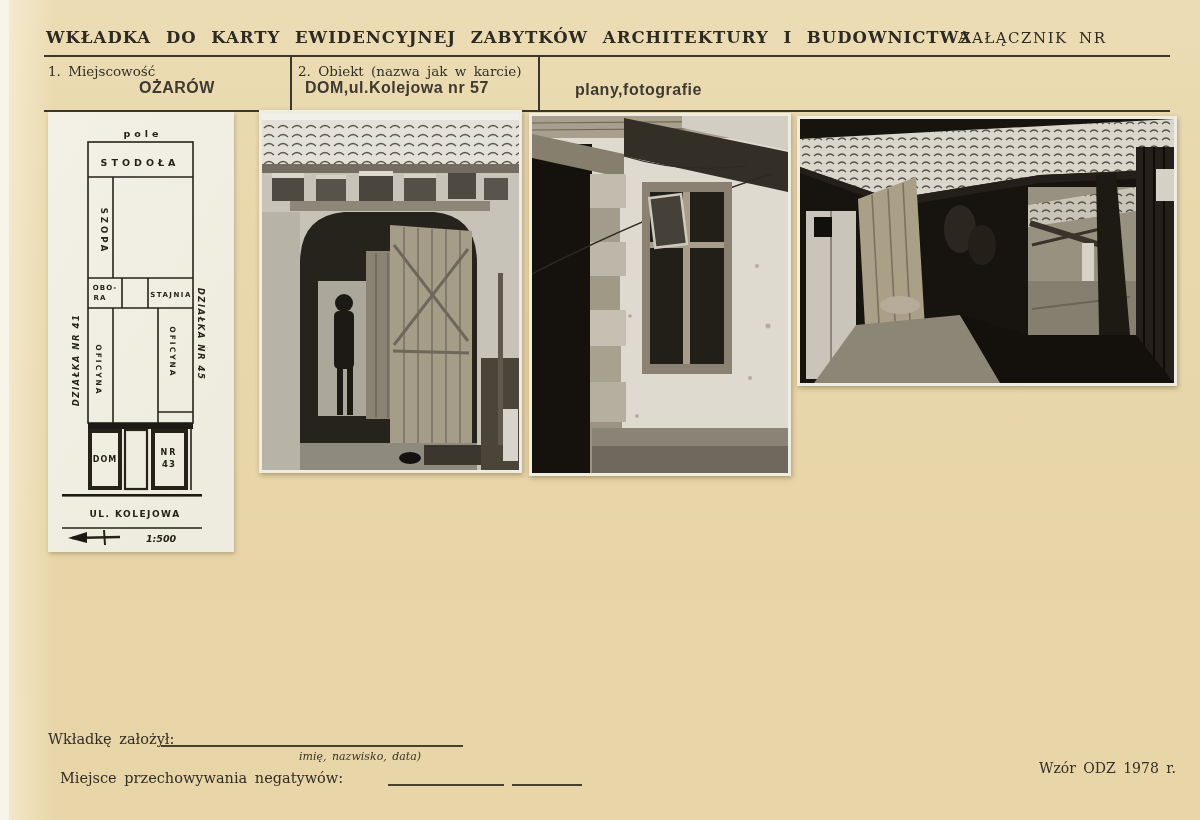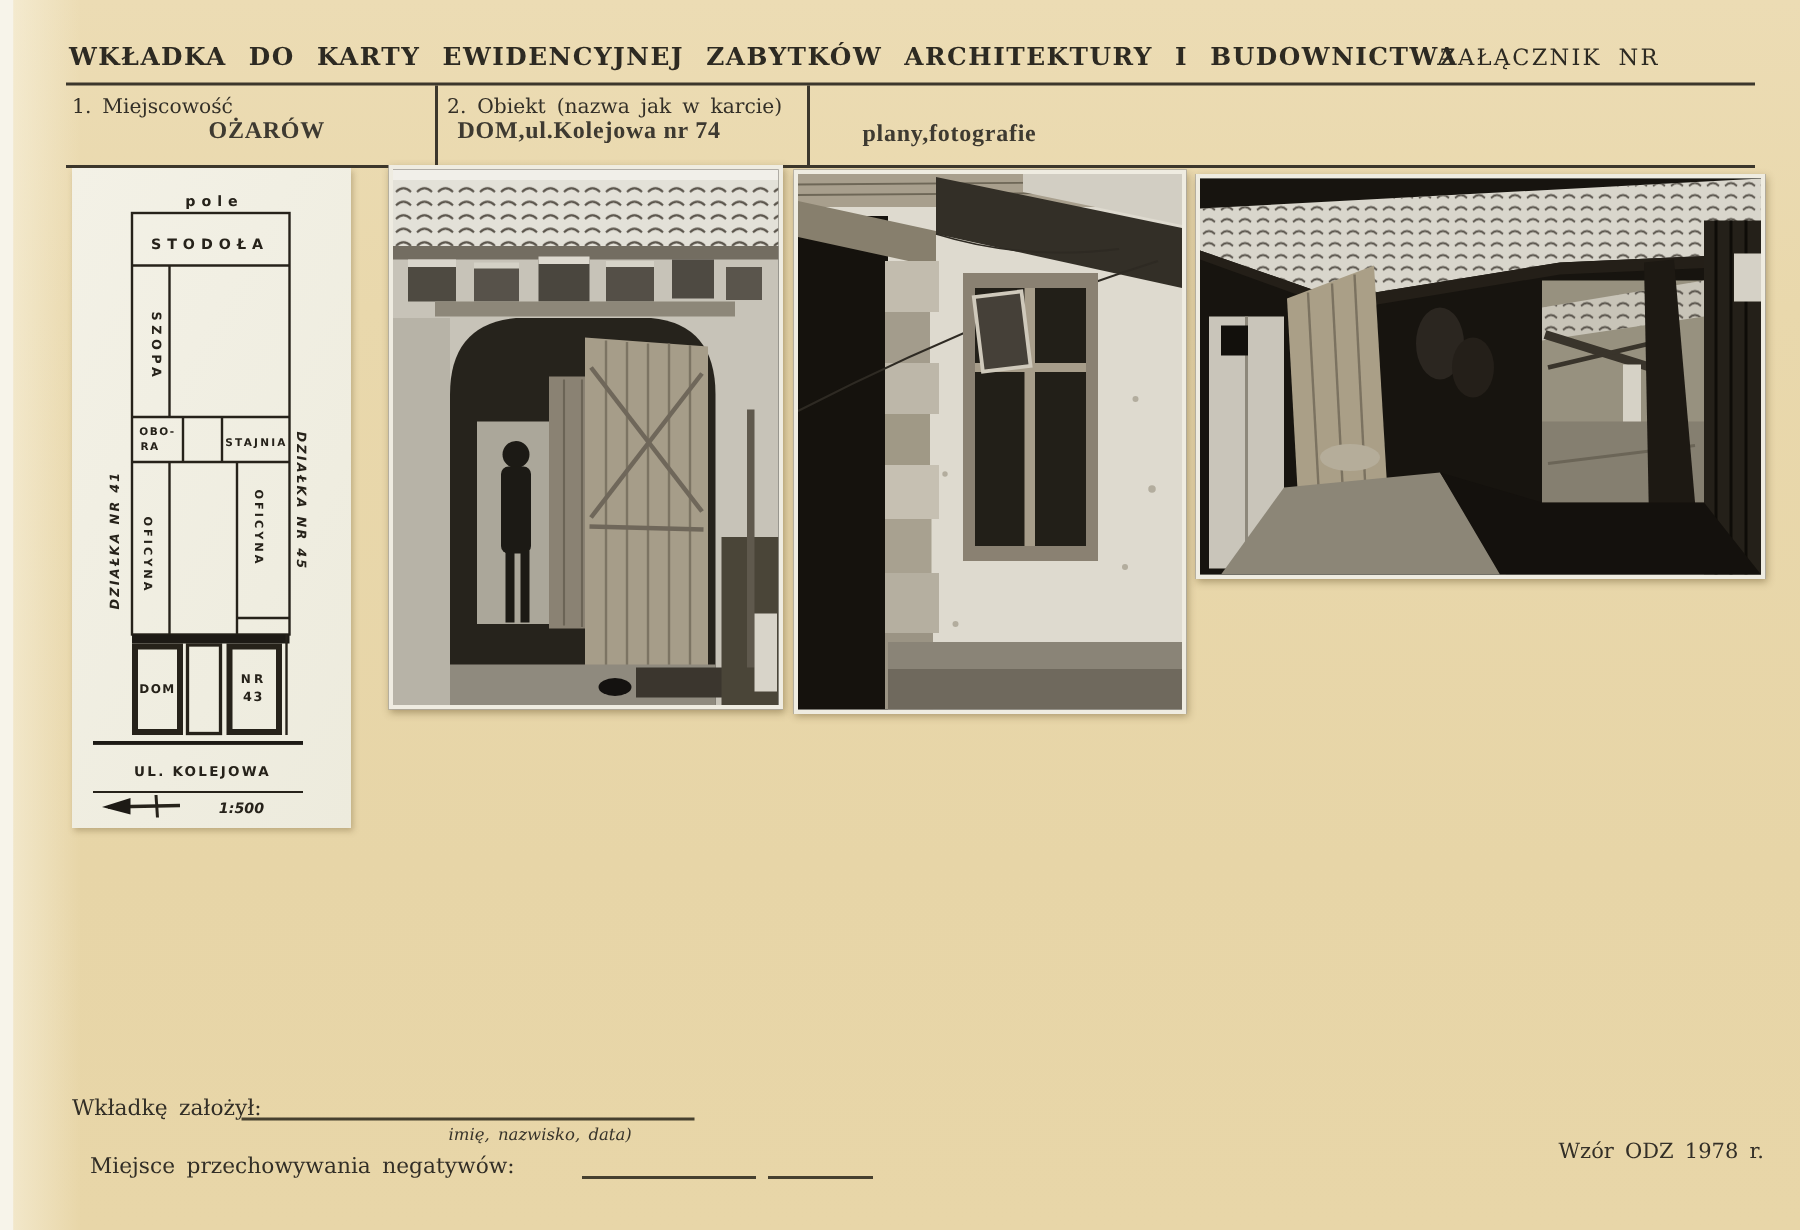--- a/index.html
+++ b/index.html
@@ -17,21 +17,21 @@
   .attach-label{position:absolute;left:951px;top:29px;font-size:15px;color:#2d2a22;
         letter-spacing:1.5px;word-spacing:5px;}
   .hrule{position:absolute;background:#3c372c;height:2px;}
   .rule-header{left:35px;top:55px;width:1126px;}
   .rule-fields{left:35px;top:110px;width:1126px;}
   .vsep{position:absolute;top:57px;height:53px;width:2px;background:#3c372c;}
   .vsep1{left:281px;} .vsep2{left:529px;}
 
   .f-label{position:absolute;font-size:13.5px;color:#332f27;word-spacing:3px;}
   .f1l{left:39px;top:63px;} .f2l{left:289px;top:63px;} .f3l{left:537px;top:63px;}
-  .f-value{position:absolute;font-family:Liberation Serif, serif;font-weight:bold;
+  .f-value{position:absolute;font-family:Liberation Sans, sans-serif;font-weight:bold;
         font-size:16px;color:#3e3a31;letter-spacing:.5px;}
   .f1v{left:130px;top:79px;} .f2v{left:296px;top:79px;} .f3v{left:566px;top:81px;}
 
   
   .sketch{position:absolute;left:39px;top:112px;width:186px;height:440px;
         background:linear-gradient(120deg,#f3f1e6,#edebdd);
         box-shadow:1px 2px 4px rgba(110,90,50,.35);}
   .sketch svg{display:block;}
   .plan-hand{font-family:"DejaVu Sans",sans-serif;font-weight:bold;fill:#26221a;}
 
@@ -65,21 +65,21 @@
     <div class="doc-title">WKŁADKA DO KARTY EWIDENCYJNEJ ZABYTKÓW ARCHITEKTURY I BUDOWNICTWA</div>
     <div class="attach-label">ZAŁĄCZNIK NR</div>
     <div class="hrule rule-header"></div>
     <div class="hrule rule-fields"></div>
     <div class="vsep vsep1"></div>
     <div class="vsep vsep2"></div>
 
     <div class="f-label f1l">1. Miejscowość</div>
     <div class="f-value f1v">OŻARÓW</div>
     <div class="f-label f2l">2. Obiekt (nazwa jak w karcie)</div>
-    <div class="f-value f2v">DOM,ul.Kolejowa nr 74</div>
+    <div class="f-value f2v">DOM,ul.Kolejowa nr 57</div>
     <div class="f-value f3v">plany,fotografie</div>
 
     <div class="sketch">
       <svg width="202" height="440" viewBox="0 0 202 440">
         <g stroke="#26221a" stroke-width="1.6" fill="none">
           <text class="plan-hand" x="95" y="25" font-size="9.5" letter-spacing="4" text-anchor="middle" stroke="none" fill="#26221a">pole</text>
 
           <rect x="40" y="30" width="105" height="281"></rect>
           <line x1="40" y1="65" x2="145" y2="65"></line>
           <line x1="40" y1="166" x2="145" y2="166"></line>

